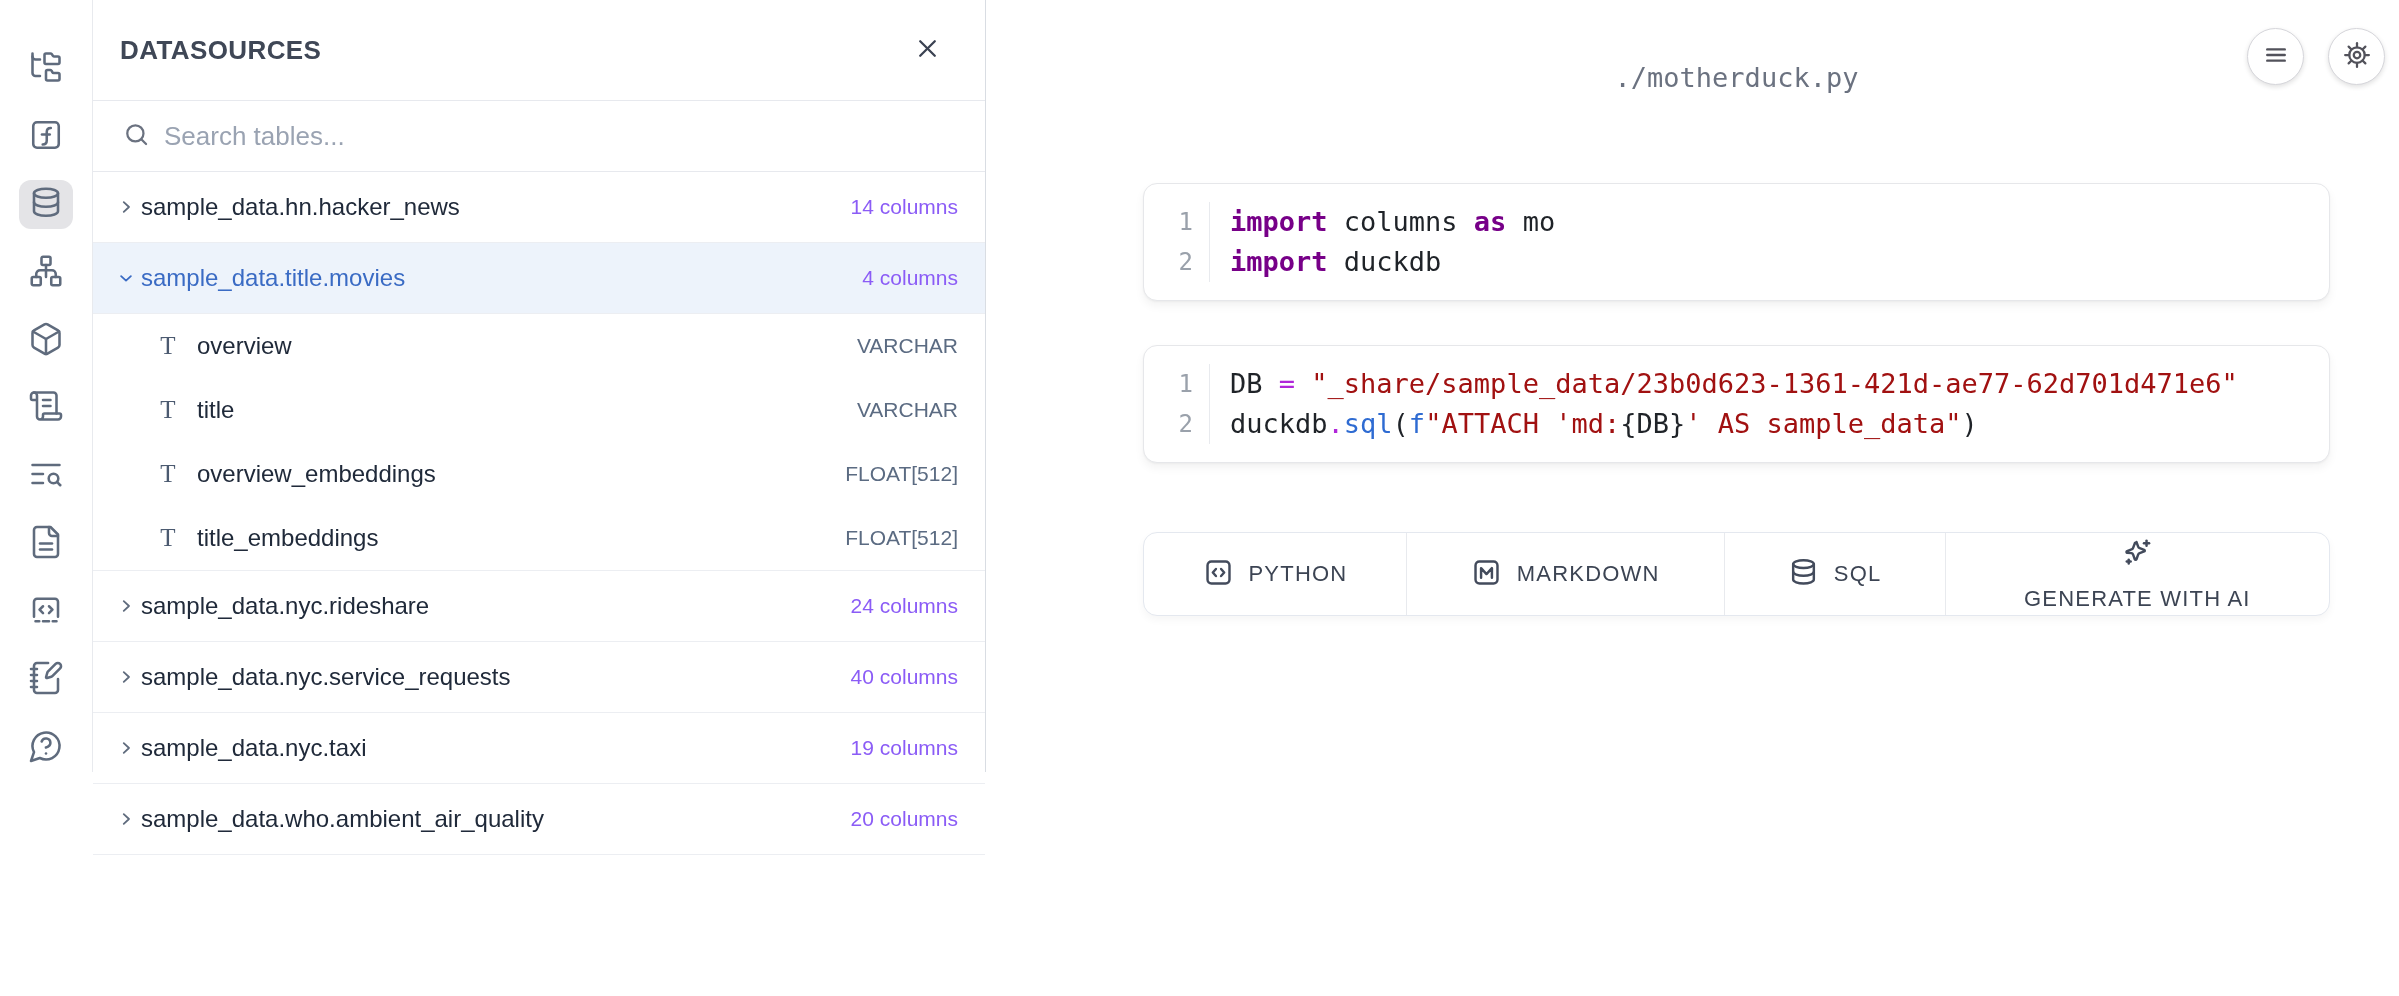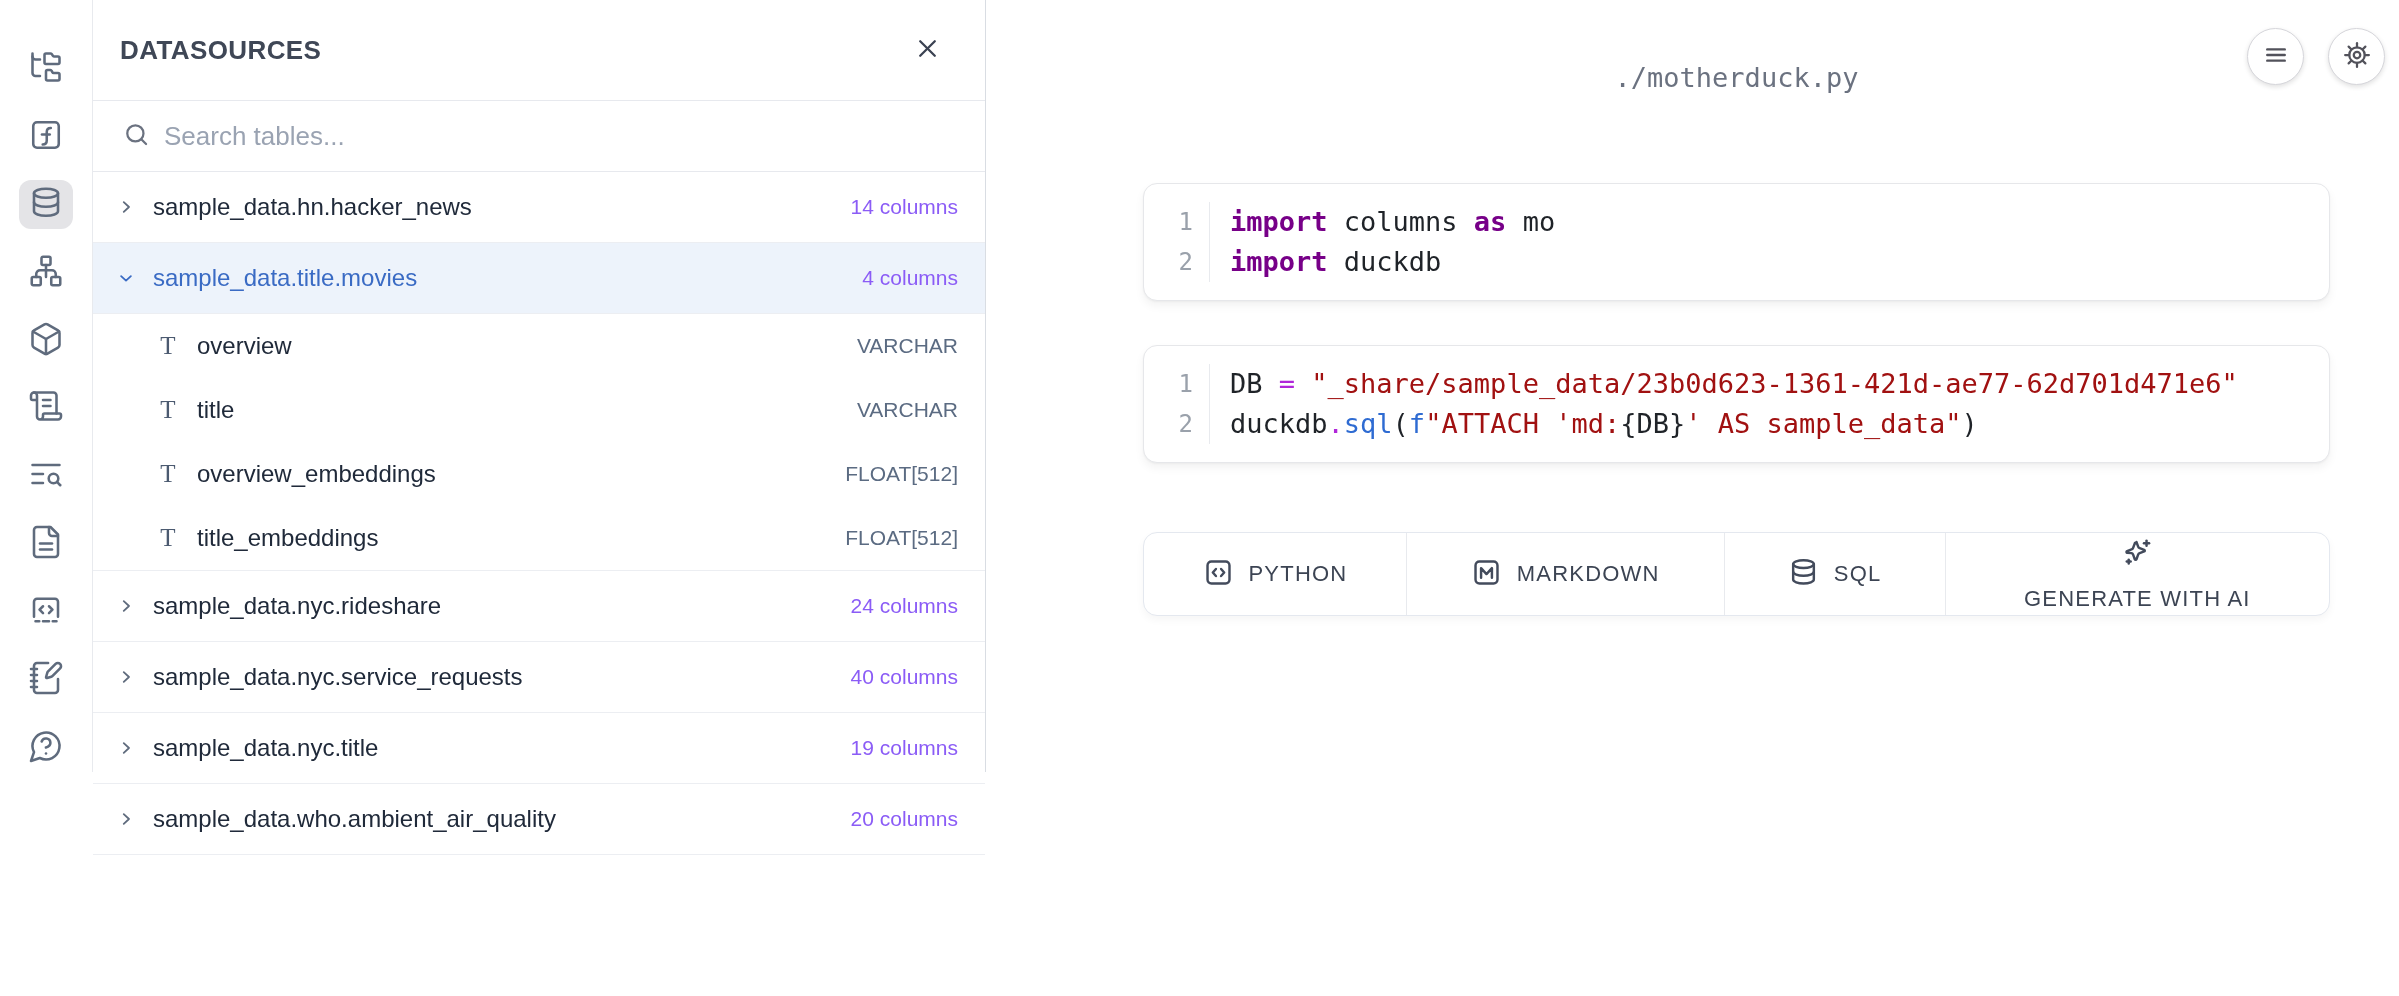--- a/index.html
+++ b/index.html
@@ -30,21 +30,21 @@
   .search-row { height: 71px; display: flex; align-items: center; gap: 14px;
     padding: 0 27px 0 30px; border-bottom: 1px solid #e7e9ee; flex-shrink: 0; color: #6b7280; }
   .search-row svg { width: 27px; height: 27px; flex-shrink: 0; }
   .search-input { flex: 1; border: 0; outline: 0; font-size: 26px; color: #111827;
     font-family: "Liberation Sans", sans-serif; background: transparent; }
   .search-input::placeholder { color: #9aa3b2; }
 
   .table-row { height: 71px; display: flex; align-items: center;
     padding: 0 27px 0 24px; border-bottom: 1px solid #eceef2; cursor: pointer; background: #fff; }
   .table-row .chev { width: 18px; height: 18px; flex-shrink: 0; color: #5f6b7d; }
-  .table-name { flex: 1; margin-left: 18px; font-size: 24px; color: #202a3a;
+  .table-name { flex: 1; margin-left: 6px; font-size: 24px; color: #202a3a;
     white-space: nowrap; overflow: hidden; }
   .col-count { font-size: 21px; color: #8b5cf6; }
   .table-row.selected { background: #edf3fb; }
   .table-row.selected .table-name, .table-row.selected .chev { color: #3a6bc4; }
 
   .col-row { height: 64px; display: flex; align-items: center;
     padding: 0 27px 0 65px; cursor: pointer; background: #fff; }
   .type-glyph { width: 20px; text-align: center; font-family: "Liberation Serif", serif;
     font-size: 25px; color: #4b5a70; flex-shrink: 0; }
   .col-name { flex: 1; margin-left: 19px; font-size: 24px; color: #202a3a; }
@@ -258,21 +258,21 @@
         <svg class="chev" viewBox="0 0 24 24" fill="none" stroke="currentColor" stroke-width="2.4" stroke-linecap="round" stroke-linejoin="round">
             <path d="m9 5.5 7 6.5-7 6.5"></path>
           </svg>
         <span class="table-name">sample_data.nyc.service_requests</span>
         <span class="col-count">40 columns</span>
       </div>
       <div class="table-row">
         <svg class="chev" viewBox="0 0 24 24" fill="none" stroke="currentColor" stroke-width="2.4" stroke-linecap="round" stroke-linejoin="round">
             <path d="m9 5.5 7 6.5-7 6.5"></path>
           </svg>
-        <span class="table-name">sample_data.nyc.title</span>
+        <span class="table-name">sample_data.nyc.taxi</span>
         <span class="col-count">19 columns</span>
       </div>
       <div class="table-row">
         <svg class="chev" viewBox="0 0 24 24" fill="none" stroke="currentColor" stroke-width="2.4" stroke-linecap="round" stroke-linejoin="round">
             <path d="m9 5.5 7 6.5-7 6.5"></path>
           </svg>
         <span class="table-name">sample_data.who.ambient_air_quality</span>
         <span class="col-count">20 columns</span>
       </div>
     </div>

